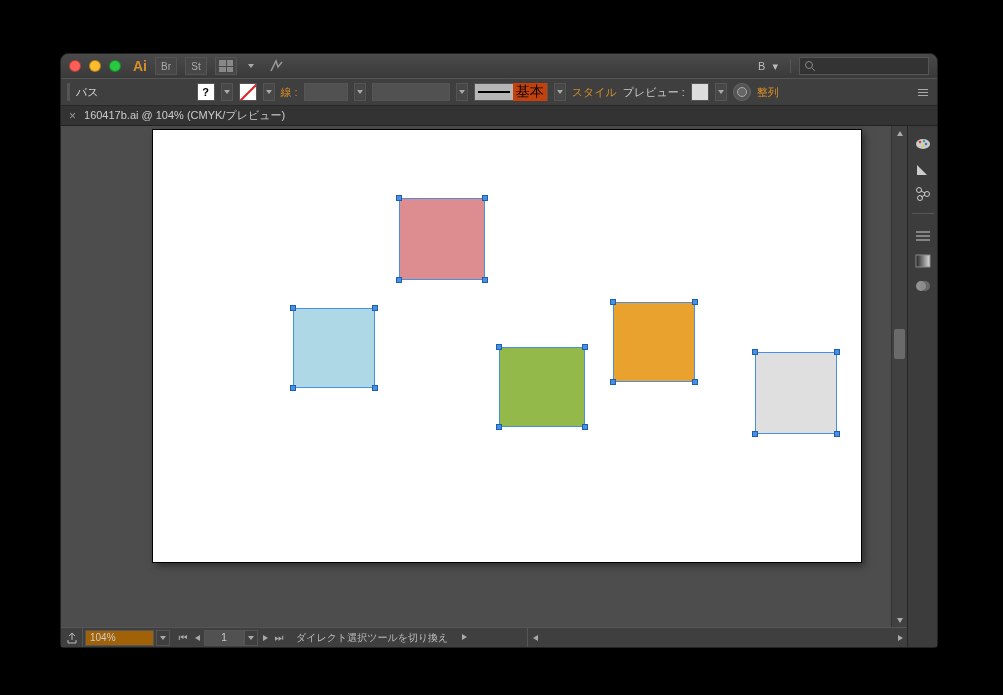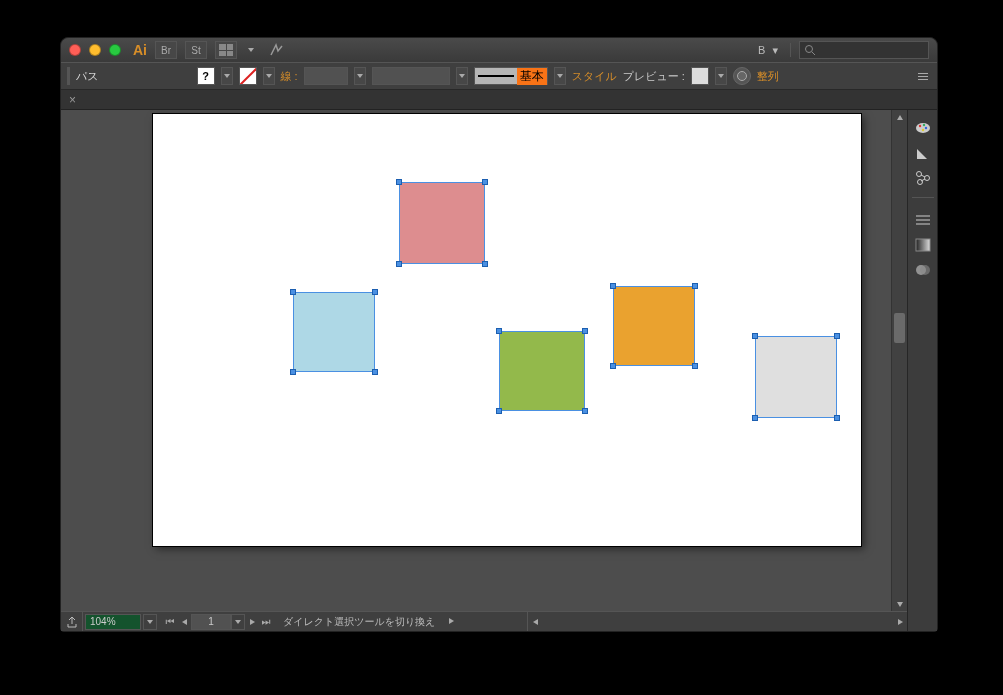--- a/index.html
+++ b/index.html
@@ -1,18 +1,18 @@
 <!DOCTYPE html>
 <html><head>
 <meta charset="utf-8">
 <style>
   * { box-sizing: border-box; margin: 0; padding: 0; font-family: "Helvetica Neue", Arial, sans-serif; }
   body { background: #000; width: 1003px; height: 695px; overflow: hidden; }
   .window {
-    position: absolute; left: 60px; top: 37px; width: 878px; height: 595px;
+    position: absolute; left: 60px; top: 53px; width: 878px; height: 595px;
     background: #3a3a3a; border-radius: 8px 8px 4px 4px; box-shadow: 0 15px 40px rgba(0,0,0,.8);
     display: flex; flex-direction: column; border: 1px solid #222;
   }
   .titlebar {
     height: 24px; background: linear-gradient(#4a4a4a,#3a3a3a);
     border-radius: 8px 8px 0 0; display: flex; align-items: center; padding: 0 8px; gap: 8px;
   }
   .tl-btn { width: 12px; height: 12px; border-radius: 50%; border: 1px solid rgba(0,0,0,.3); }
   .b-red { background: #ff5f57; } .b-yellow { background: #ffbd2e; } .b-green { background: #28c940; }
   .app-name { color: #d88e28; font-weight: 600; font-size: 14px; margin-left: 4px; }
@@ -74,21 +74,21 @@
   .shape.green { background:#93b94b; }
   .shape.orange{ background:#eaa22f; }
   .shape.grey  { background:#dfdfdf; }
   .h { position:absolute; width:6px; height:6px; background:#4a90e2; border:1px solid #1c5fb0; }
   .h.tl{left:-4px;top:-4px;} .h.tr{right:-4px;top:-4px;} .h.bl{left:-4px;bottom:-4px;} .h.br{right:-4px;bottom:-4px;}
 
   .status-bar {
     height:20px; background:#3f3f3f; border-top:1px solid #555; display:flex; align-items:center; font-size:10px; color:#ccc;
   }
   .sb-share{ width:22px; height:100%; display:flex;align-items:center;justify-content:center; border-right:1px solid #555;}
-  .sb-zoom { width:56px; padding:0 4px; background:#14532d; border:1px solid #555; height:16px; margin:8px 2px; display:flex;align-items:center;}
+  .sb-zoom { width:69px; padding:0 4px; background:#a16207; border:1px solid #555; height:16px; margin:8px 2px; display:flex;align-items:center;}
   .sb-dd { width:14px; height:16px; border:1px solid #555; display:flex;align-items:center;justify-content:center;}
   .sb-dd::after{content:"";border-left:3px solid transparent;border-right:3px solid transparent;border-top:4px solid #aaa;}
   .sb-nav-btn{ width:14px; height:16px; display:flex;align-items:center;justify-content:center; color:#aaa;}
   .sb-page{ width:40px; text-align:center; background:#515151; border:1px solid #555; height:16px; display:flex;align-items:center;justify-content:center;}
   .sb-hint{ flex:1; padding:0 10px; color:#bbb; display:flex; align-items:flex-start; }
   .sb-scroll-h{ width:380px; height:100%; border-left:1px solid #555; display:flex; align-items:center; position:relative;}
   .sb-scroll-h .btn{width:14px; height:100%; display:flex;align-items:center;justify-content:center;}
   .sb-scroll-h .track{flex:1; position:relative; height:100%;}
 
   .right-dock {
@@ -151,41 +151,42 @@
     <div class="cb-box cb-dd"></div>
     <div class="cb-box cb-swatch d-swatch"></div>
     <div class="cb-box cb-dd"></div>
     <span class="cb-orange">線 :</span>
     <div class="cb-box cb-field" style="width:44px;"></div>
     <div class="cb-box cb-dd"></div>
     <div class="cb-box cb-field" style="width:78px;"></div>
     <div class="cb-box cb-dd"></div>
     <div class="cb-box stroke-preview" style="width:74px;">
         <div class="stroke-line"></div>
-        <span style="font-size:12px;color:#000;padding:0 3px;background:#f97316;">基本</span>
+        <span style="font-size:14px;color:#000;padding:0 3px;background:#c2410c;">基本</span>
       </div>
     <div class="cb-box cb-dd"></div>
     <span class="cb-orange">スタイル</span>
     <span>プレビュー :</span>
     <div class="cb-box cb-swatch" style="background:#ddd;"></div>
     <div class="cb-box cb-dd"></div>
     <div class="cb-circle">
         <div class="cb-circle-inner"></div>
       </div>
     <span class="cb-orange">整列</span>
     <div style="flex:1;"></div>
     <div class="cb-menu">
         <span></span>
         <span></span>
         <span></span>
       </div>
   </div>
 
   <div class="doc-tab-row">
     <span class="doc-tab-close">×</span>
+    <span>160417b.ai @ 104% (CMYK/プレビュー)</span>
   </div>
 
   <div class="work">
     <div class="canvas-zone">
       <div class="canvas-wrap">
         <div class="artboard" id="artboard">
             <div class="shape pink" style="left: 246px; top: 68px; width: 86px; height: 82px;">
               <div class="h tl"></div>
               <div class="h tr"></div>
               <div class="h bl"></div>

